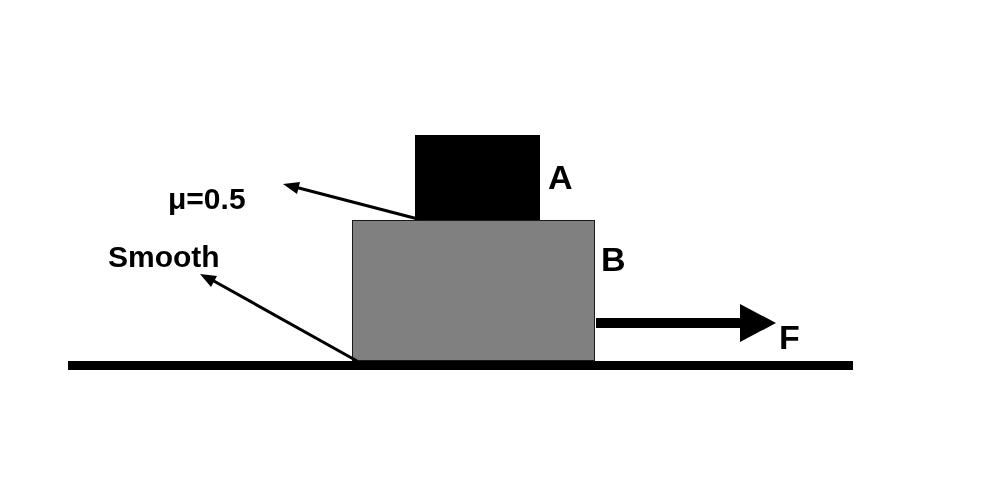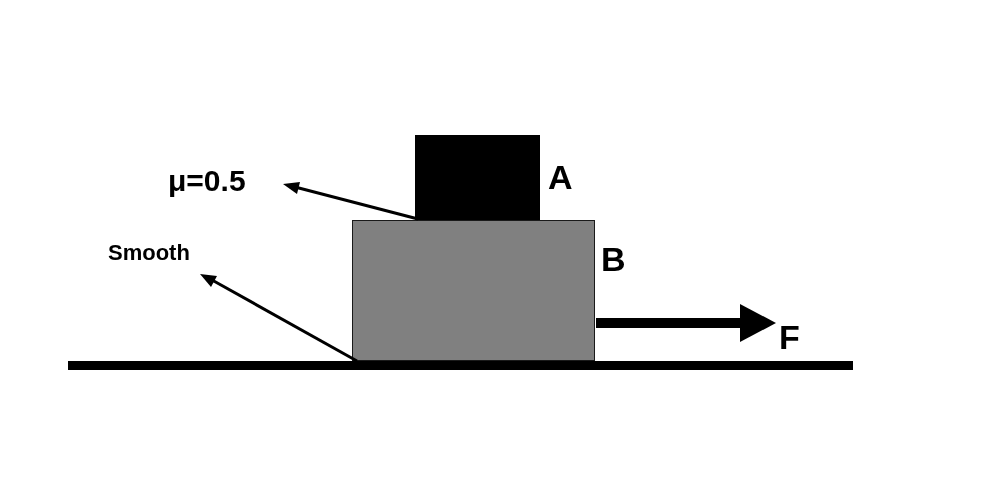--- a/index.html
+++ b/index.html
@@ -51,22 +51,22 @@
   .label {
     position: absolute;
     color: #000000;
     font-weight: bold;
     white-space: nowrap;
     line-height: 1;
   }
   .label-a   { left: 548px; top: 160px; font-size: 34px; }
   .label-b   { left: 601px; top: 242px; font-size: 34px; }
   .label-f   { left: 779px; top: 320px; font-size: 34px; }
-  .label-mu  { left: 168px; top: 166px; font-size: 30px; }
-  .label-smooth { left: 108px; top: 242px; font-size: 22px; }
+  .label-mu  { left: 168px; top: 184px; font-size: 30px; }
+  .label-smooth { left: 108px; top: 242px; font-size: 30px; }
   .arrow-line {
     stroke: #000000;
     stroke-width: 3;
     fill: none;
   }
   .arrow-line-thick {
     stroke: #000000;
     stroke-width: 10;
     fill: none;
   }

